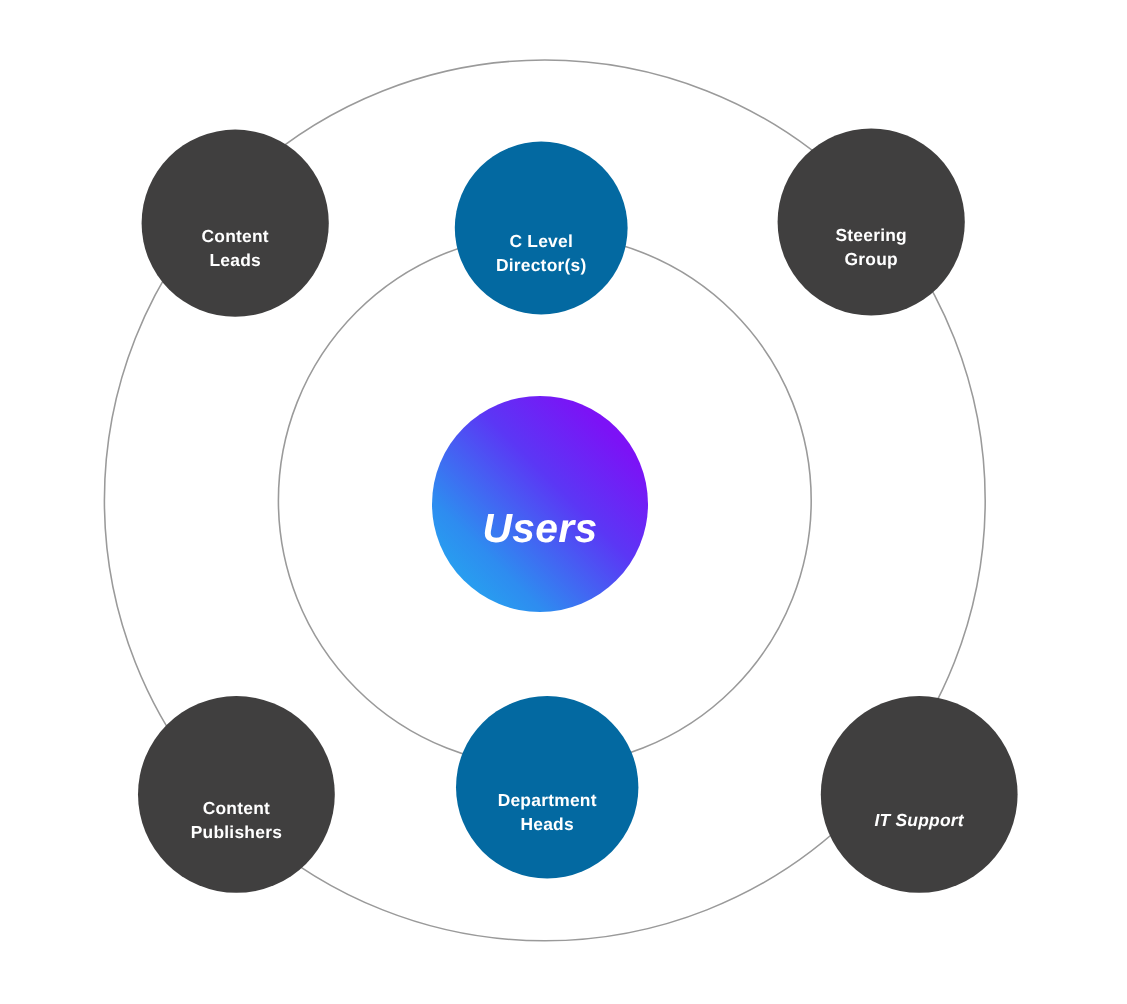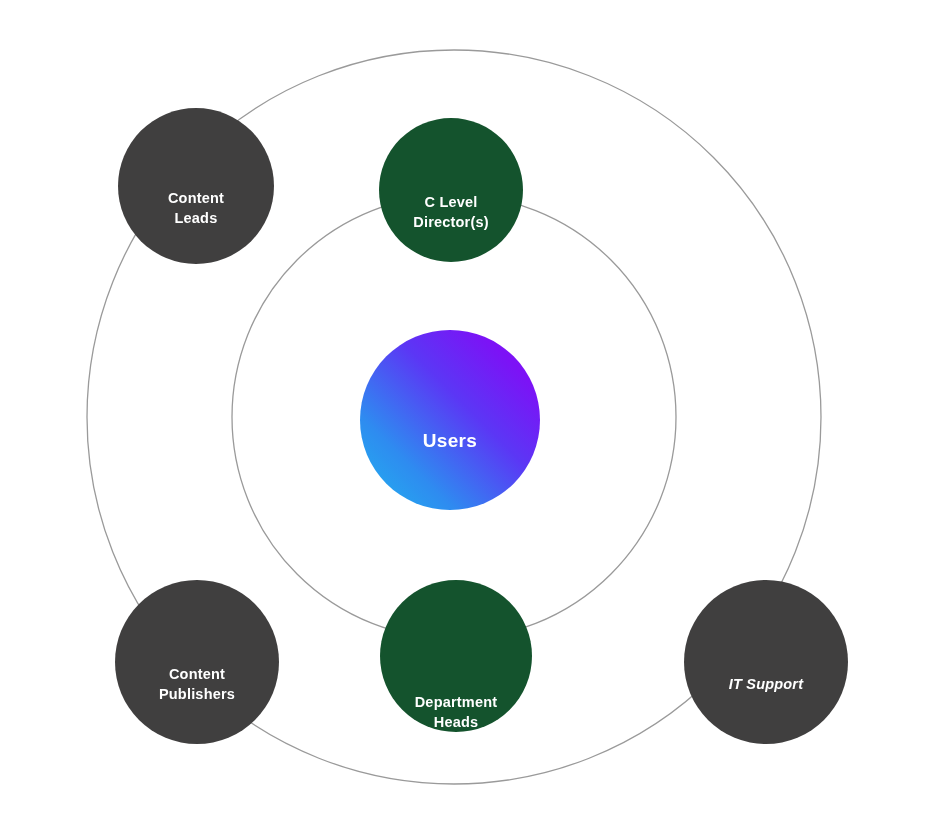--- a/index.html
+++ b/index.html
@@ -41,26 +41,27 @@
     line-height: 1.38;
     user-select: none;
   }
   .node-label {
     display: block;
     white-space: pre-line;
     padding: 0 6px;
     margin-top: 43px;
   }
   .node-center {
-    font-size: 19px;
+    font-size: 34px;
     letter-spacing: 0.3px;
     background: linear-gradient(45deg, #20b4ef 0%, #2e8cf0 26%, #5b37f5 58%, #7c12f6 83%, #8610f7 100%);
+    font-style: italic;
   }
   .node-green {
-    background: #14532d;
+    background: #0369a1;
     font-size: 14.5px;
   }
   .node-dark {
     background: #403f3f;
     font-size: 14.5px;
   }
 </style>
 </head>
 <body>
 
@@ -69,37 +70,41 @@
   <svg id="rings-svg" viewBox="0 0 939 837" xmlns="http://www.w3.org/2000/svg">
     <circle cx="454" cy="417" r="367" fill="none" stroke="#9a9a9a" stroke-width="1.3"></circle>
     <circle cx="454" cy="417" r="222" fill="none" stroke="#9a9a9a" stroke-width="1.3"></circle>
   </svg>
 
   <div class="node node-dark" style="left:118px; top:108px; width:156px; height:156px;">
     <span class="node-label">Content
 Leads</span>
   </div>
 
+  <div class="node node-dark" style="left:648px; top:107px; width:156px; height:156px;">
+    <span class="node-label">Steering
+Group</span>
+  </div>
 
   <div class="node node-dark" style="left:684px; top:580px; width:164px; height:164px;font-style:italic;">
     <span class="node-label">IT Support</span>
   </div>
 
   <div class="node node-dark" style="left:115px; top:580px; width:164px; height:164px;">
     <span class="node-label">Content
 Publishers</span>
   </div>
 
   <div class="node node-green" style="left:379px; top:118px; width:144px; height:144px;">
     <span class="node-label">C Level
 Director(s)</span>
   </div>
 
 
-  <div class="node node-green" style="left:380px; top:580px; width:152px; height:152px;align-items:flex-end;">
+  <div class="node node-green" style="left:380px; top:580px; width:152px; height:152px;">
     <span class="node-label">Department
 Heads</span>
   </div>
 
 
   <div class="node node-center" style="left:360px; top:330px; width:180px; height:180px;">
     <span class="node-label">Users</span>
   </div>
 
 </div>

